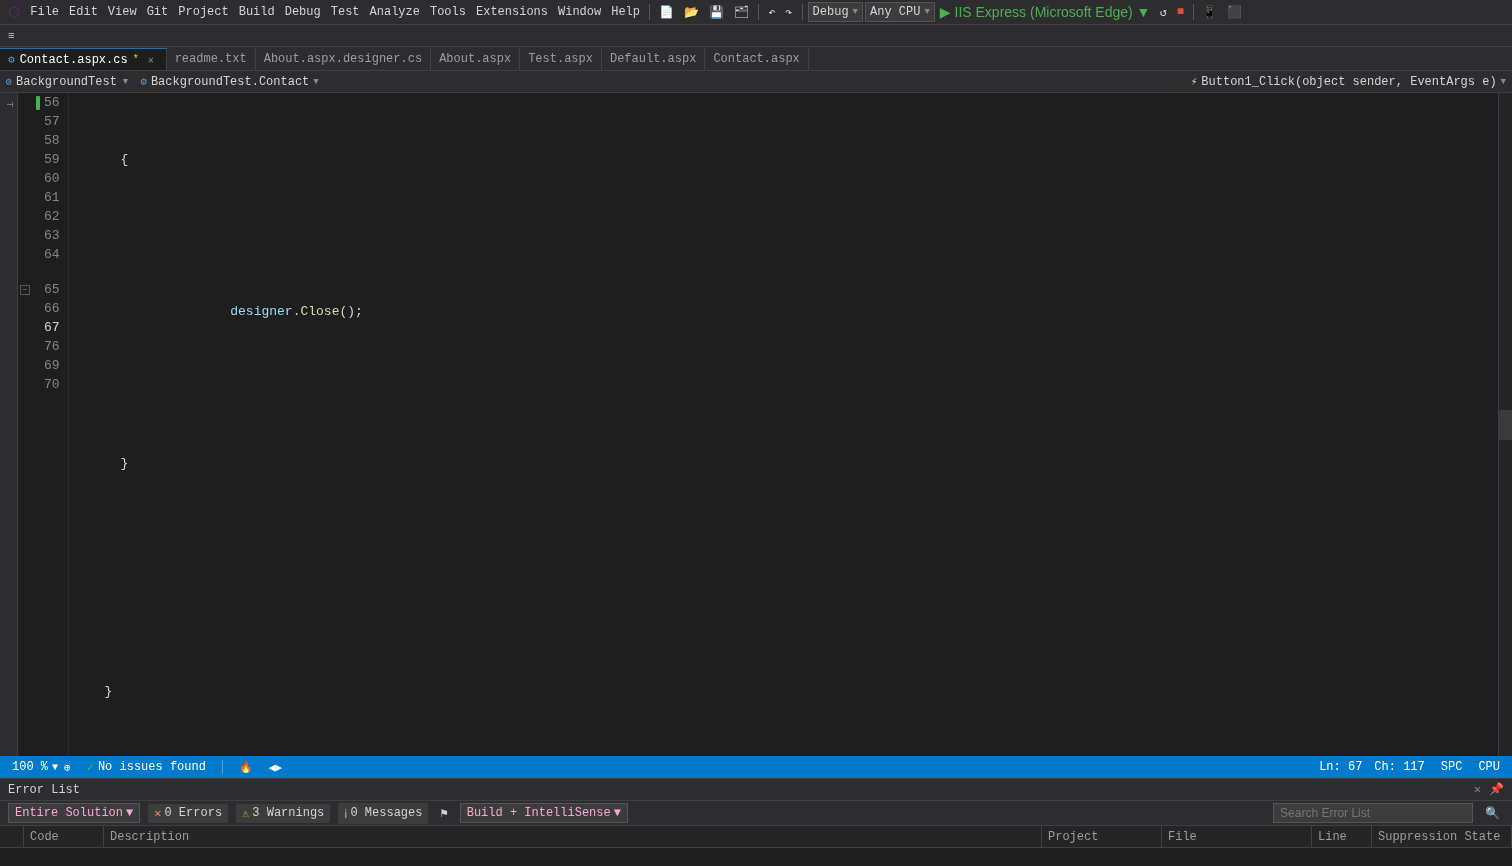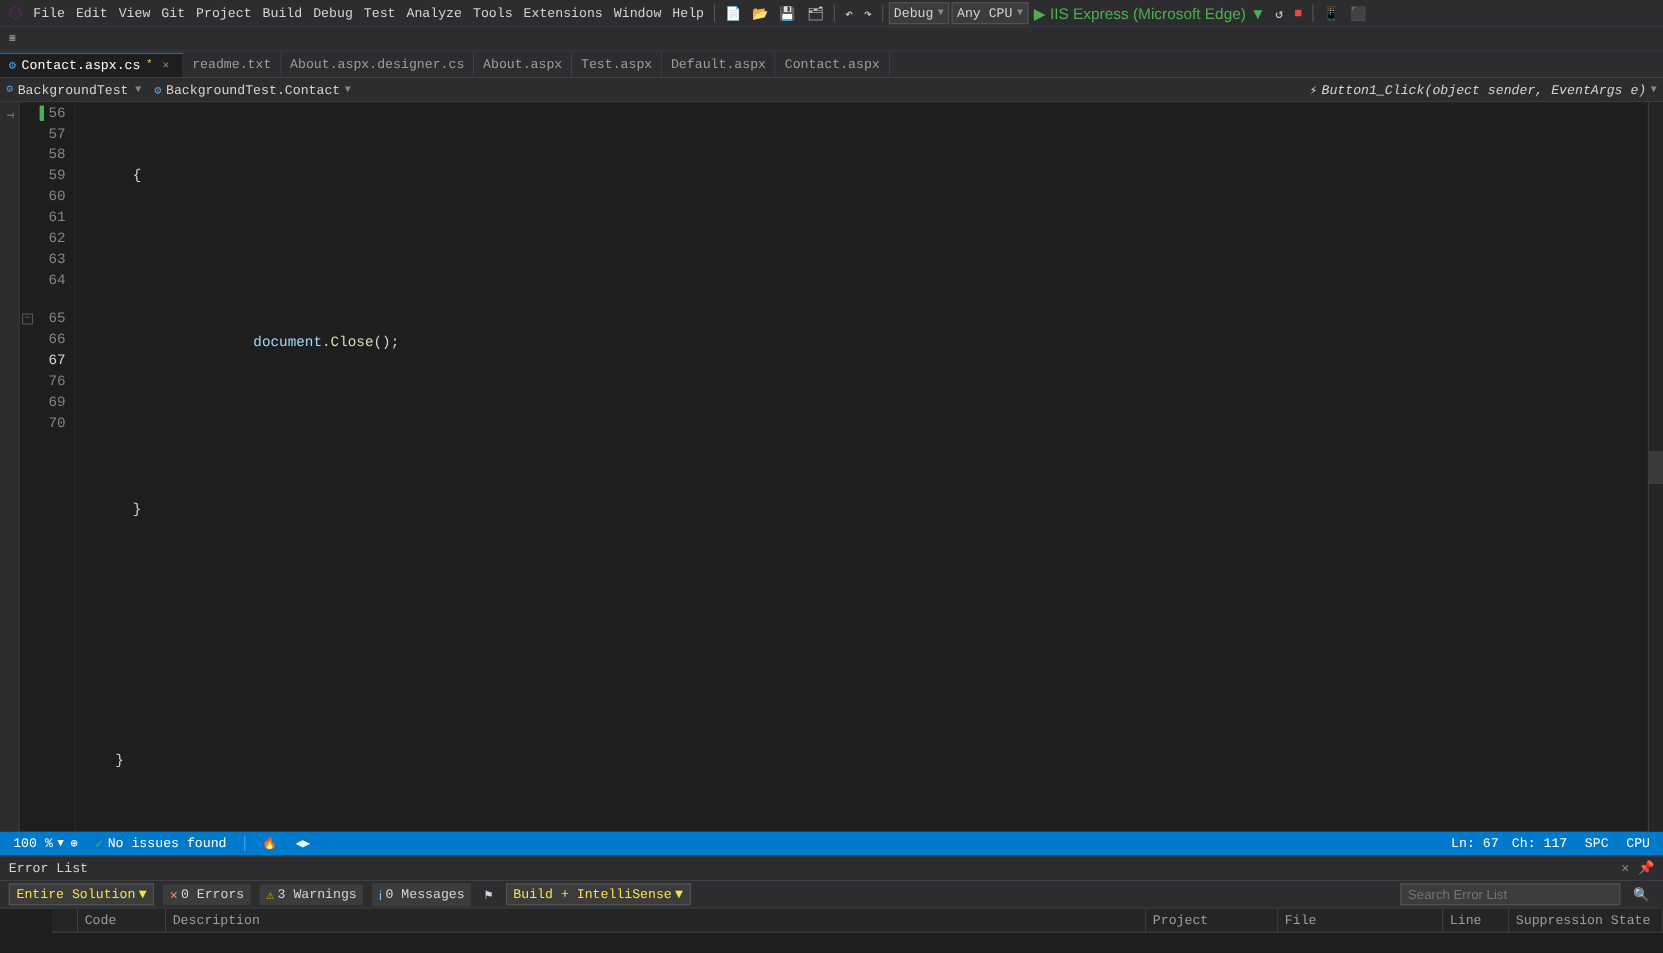--- a/index.html
+++ b/index.html
@@ -327,21 +327,21 @@
       padding: 2px 6px;
       background: #3c3c3c;
       border-radius: 2px;
     }
     .badge-error { color: #f48771; }
     .badge-warning { color: #cca700; }
     .badge-info { color: #75beff; }
     .error-filter-dropdown {
       background: #3c3c3c;
       border: 1px solid #555;
-      color: #fde047;
+      color: #f9a8d4;
       padding: 1px 6px;
       font-size: 12px;
       height: 20px;
       cursor: pointer;
       display: flex;
       align-items: center;
       gap: 3px;
     }
     .error-search {
       margin-left: auto;
@@ -351,21 +351,20 @@
       padding: 1px 6px;
       font-size: 12px;
       height: 20px;
       width: 200px;
       outline: none;
     }
     .error-table {
       flex: 1;
       overflow: auto;
       font-size: 12px;
-      margin-left: 47px;
     }
     .error-table-header {
       display: flex;
       background: #252526;
       border-bottom: 1px solid #3f3f46;
       height: 22px;
       align-items: center;
     }
     .error-col {
       padding: 0 6px;
@@ -493,21 +492,21 @@
     <span>BackgroundTest</span>
     <span class="nav-arrow">▼</span>
   </div>
   <div class="nav-center">
     <span style="color:#569cd6; font-size:11px;">⚙</span>
     <span style="margin-left:4px;">BackgroundTest.Contact</span>
     <span class="nav-arrow" style="margin-left:4px;">▼</span>
   </div>
   <div class="nav-right">
     <span style="color:#dcdcaa; font-size:11px;">⚡</span>
-    <span style="margin-left:4px;font-style:italic;">Button1_Click(object sender, EventArgs e)</span>
+    <span style="margin-left:4px;">Button1_Click(object sender, EventArgs e)</span>
     <span class="nav-arrow" style="margin-left:4px;">▼</span>
   </div>
 </div>
 
 <div class="main-area">
 
   <div class="left-sidebar">
     <div class="sidebar-icon" style="writing-mode:vertical-rl; font-size:9px; color:#888;">T</div>
   </div>
 
@@ -562,21 +561,21 @@
       <div class="code-area">
         
         <div class="code-line">
           <span style="margin-left:48px;">{</span>
         </div>
         
         <div class="code-line"></div>
         
         <div class="code-line">
           <span style="margin-left:64px;">
-            <span class="kw-param">document</span><span class="kw-white">.</span><span class="kw-yellow">Close</span><span class="kw-white">();</span>
+            <span class="kw-param">designer</span><span class="kw-white">.</span><span class="kw-yellow">Close</span><span class="kw-white">();</span>
           </span>
         </div>
         
         <div class="code-line"></div>
         
         <div class="code-line">
           <span style="margin-left:48px;">}</span>
         </div>
         
         <div class="code-line"></div>

